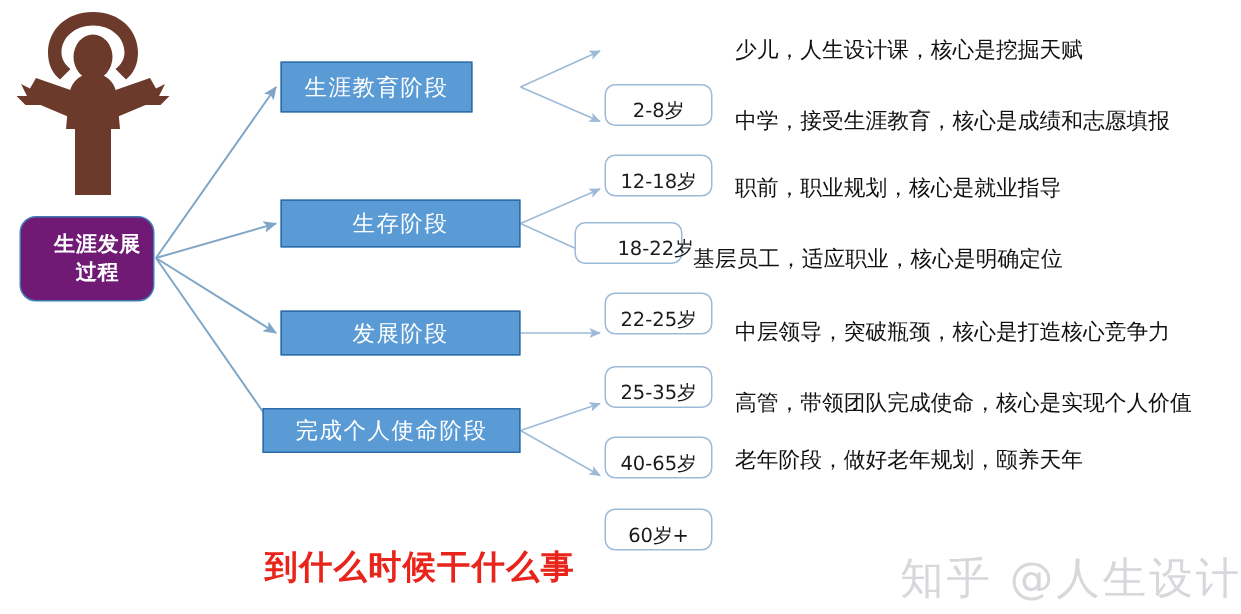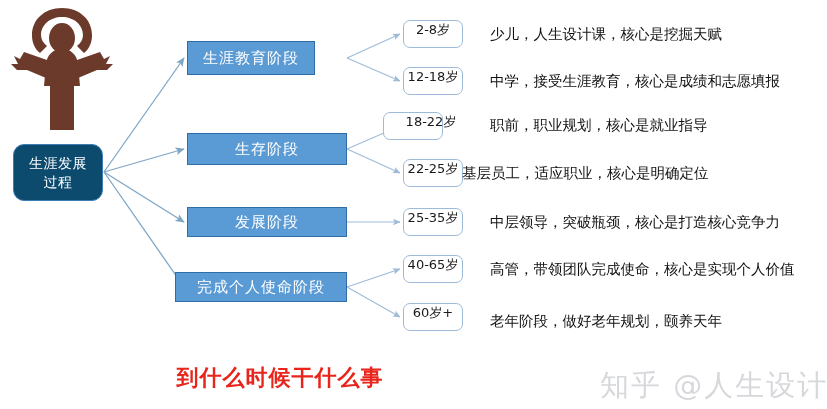--- a/index.html
+++ b/index.html
@@ -35,32 +35,32 @@
     height: 132px;
   }
 
   
   .root-node {
     position: absolute;
     left: 13px;
     top: 144px;
     width: 90px;
     height: 57px;
-    background: #0c4a6e;
+    background: #701a75;
     border: 1px solid #3E7DB4;
     border-radius: 11px;
     box-sizing: border-box;
     display: flex;
     align-items: center;
-    justify-content: center;
+    justify-content: flex-end;
     text-align: center;
     color: #ffffff;
     font-size: 14px;
     line-height: 19px;
-    font-weight: 400;
+    font-weight: 700;
     letter-spacing: 0.5px;
   }
   .root-node .root-text {
     display: block;
     width: 74px;
     white-space: pre-line;
   }
 
   
   .stage-box {
@@ -73,32 +73,33 @@
     justify-content: center;
     color: #ffffff;
     font-size: 15px;
     letter-spacing: 1px;
     white-space: nowrap;
   }
 
   
   .age-pill {
     position: absolute;
-    width: 60px;
+    width: 72px;
     height: 28px;
     background: #ffffff;
     border: 1.4px solid #9DBBD8;
     border-radius: 7px;
     box-sizing: border-box;
     display: flex;
-    align-items: flex-start;
+    align-items: flex-end;
     justify-content: center;
     color: #1a1a1a;
     font-size: 13px;
     white-space: nowrap;
+    margin-top: 36px;
   }
 
   
   .desc-text {
     position: absolute;
     color: #111111;
     font-size: 14.5px;
     white-space: nowrap;
     line-height: 20px;
   }
@@ -218,23 +219,23 @@
   </div>
   <div class="age-pill" style="left:403px; top:255px;">
     <span>40-65岁</span>
   </div>
   <div class="age-pill" style="left:403px; top:303px;">
     <span>60岁+</span>
   </div>
 
   <div class="desc-text" style="left:490px; top:24px;">少儿，人生设计课，核心是挖掘天赋</div>
   <div class="desc-text" style="left:490px; top:71px;">中学，接受生涯教育，核心是成绩和志愿填报</div>
-  <div class="desc-text" style="left:490px; top:116px;font-family:Liberation Mono, monospace;">职前，职业规划，核心是就业指导</div>
+  <div class="desc-text" style="left:490px; top:116px;">职前，职业规划，核心是就业指导</div>
   <div class="desc-text" style="left:462px; top:163px;">基层员工，适应职业，核心是明确定位</div>
   <div class="desc-text" style="left:490px; top:212px;">中层领导，突破瓶颈，核心是打造核心竞争力</div>
   <div class="desc-text" style="left:490px; top:259px;">高管，带领团队完成使命，核心是实现个人价值</div>
-  <div class="desc-text" style="left:490px; top:311px;">老年阶段，做好老年规划，颐养天年</div>
+  <div class="desc-text" style="left:490px; top:297px;">老年阶段，做好老年规划，颐养天年</div>
 
   <div class="caption">到什么时候干什么事</div>
 
   <div class="watermark">知乎 @人生设计课</div>
 
 </div>
 
 </body></html>

